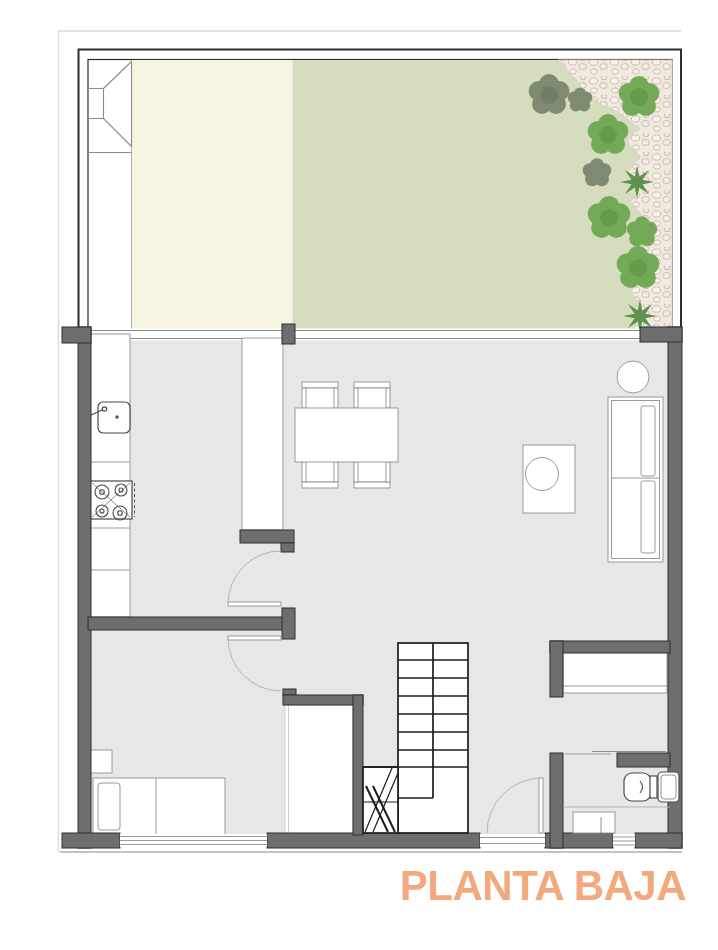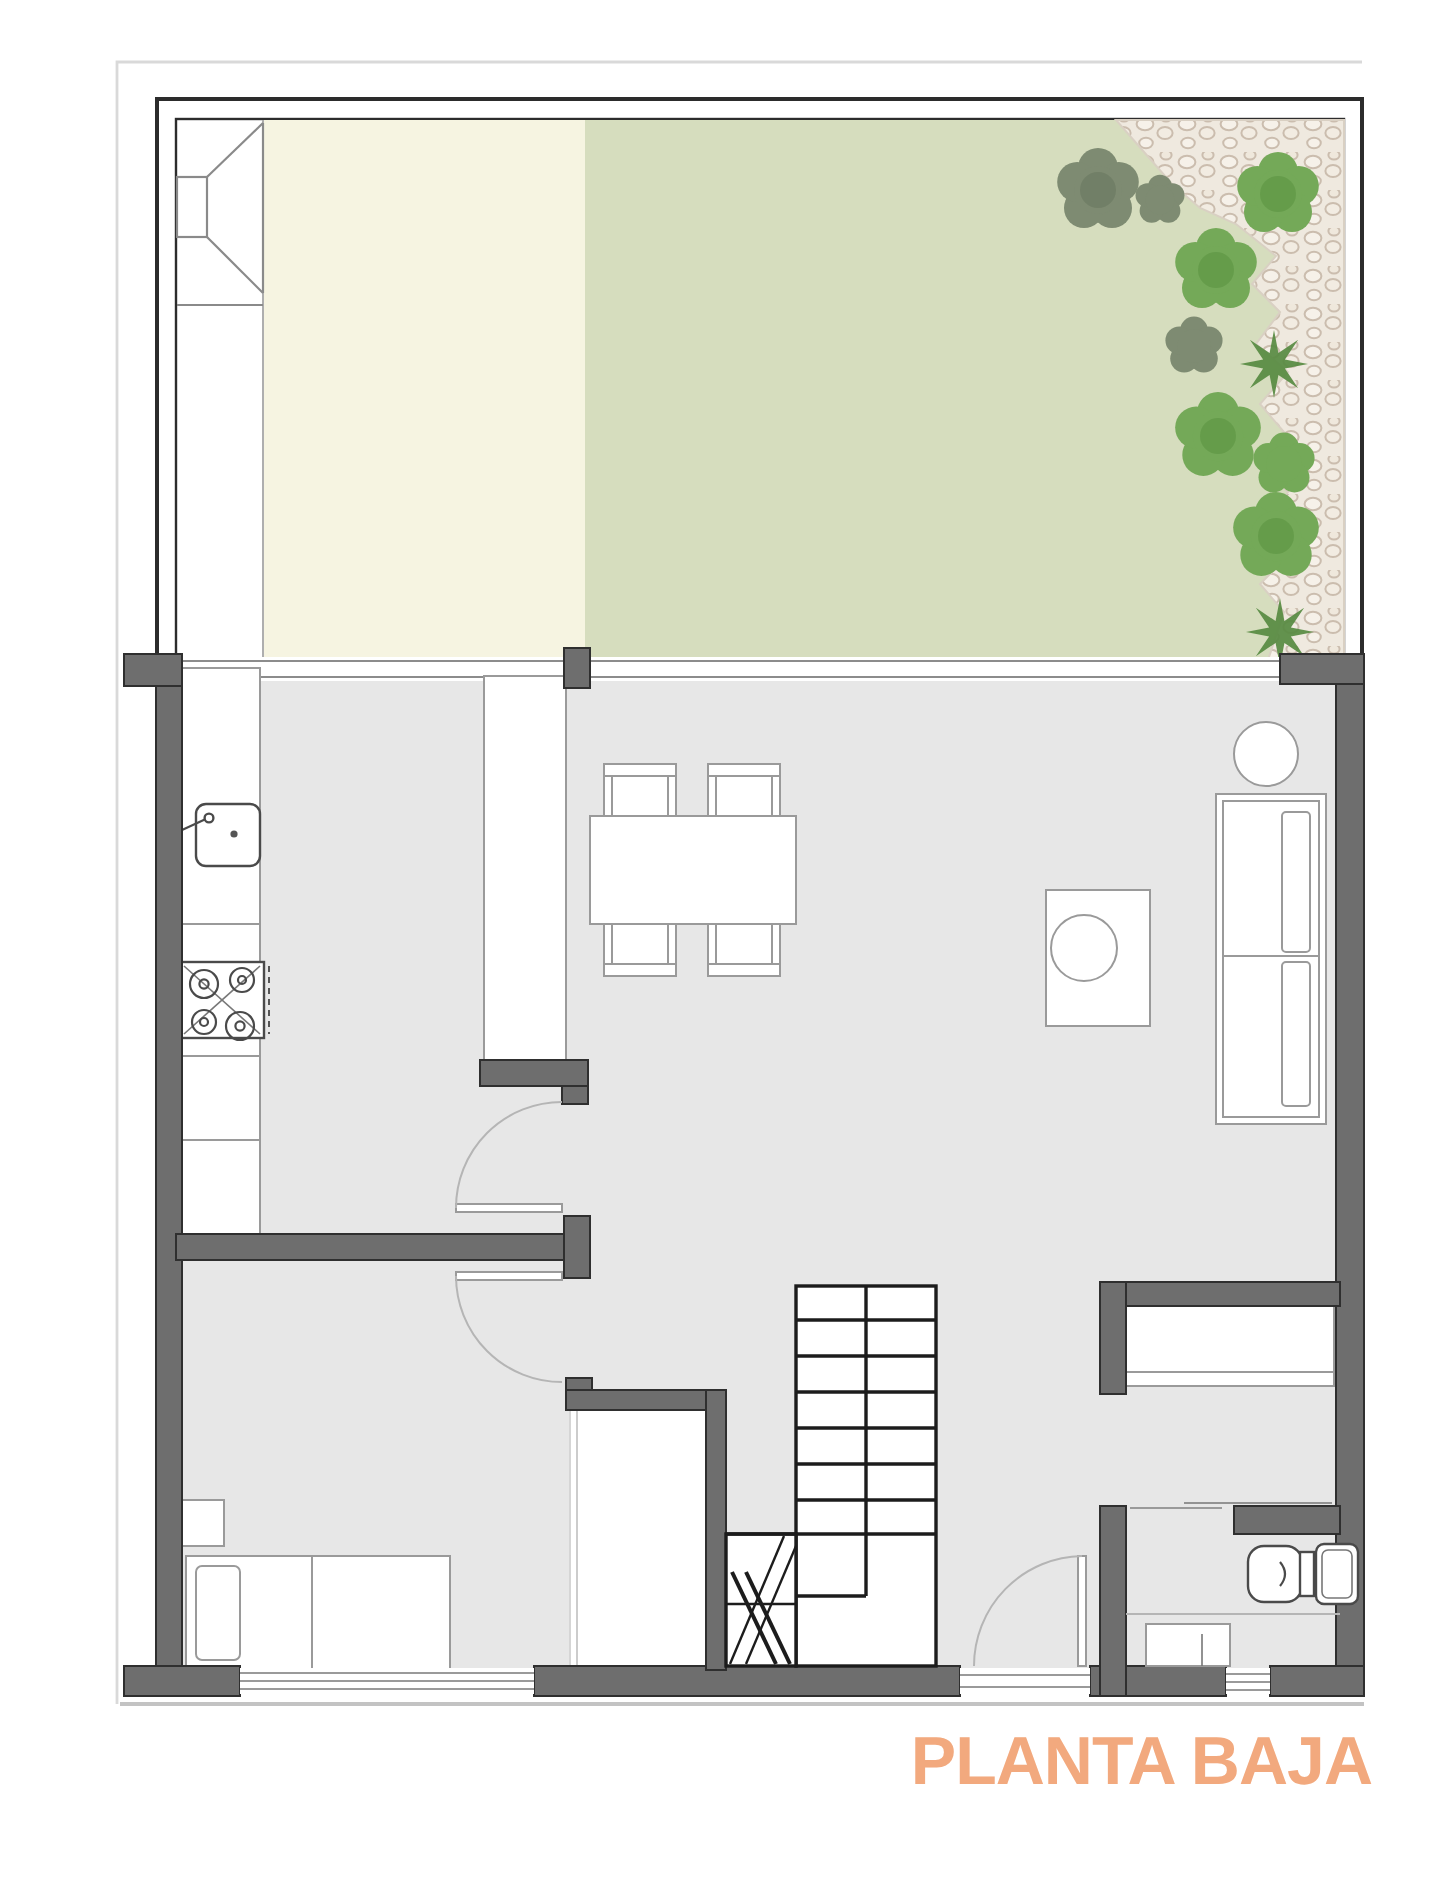--- a/index.html
+++ b/index.html
@@ -33,21 +33,21 @@
   .breakline{stroke:var(--outline);stroke-width:1.2;fill:none}
   .breakthick{stroke:var(--outline);stroke-width:2;fill:none}
   .arc{fill:none;stroke:#b5b5b5;stroke-width:1}
   .leaf{fill:#fff;stroke:#9a9a9a;stroke-width:1}
   .plant-bright{fill:var(--plant)}
   .plant-bright-core{fill:#5d9544;opacity:.65}
   .plant-dark{fill:var(--plant-dark)}
   .plant-dark-core{fill:#6c7a62;opacity:.7}
   .palm{fill:var(--palm);opacity:.92}
   
-  .plan-title{position:absolute;right:32px;top:862px;font-size:34px;font-weight:bold;
+  .plan-title{position:absolute;right:32px;top:862px;font-size:42px;font-weight:bold;
               letter-spacing:-.5px;color:var(--accent);white-space:nowrap;}
 </style>
 </head>
 <body>
 
 <div class="canvas">
 <svg width="718" height="950" viewBox="0 0 718 950">
   <defs>
     <pattern id="stones" width="21" height="19" patternUnits="userSpaceOnUse">
       <rect width="21" height="19" style="fill:var(--gravel)"></rect>

